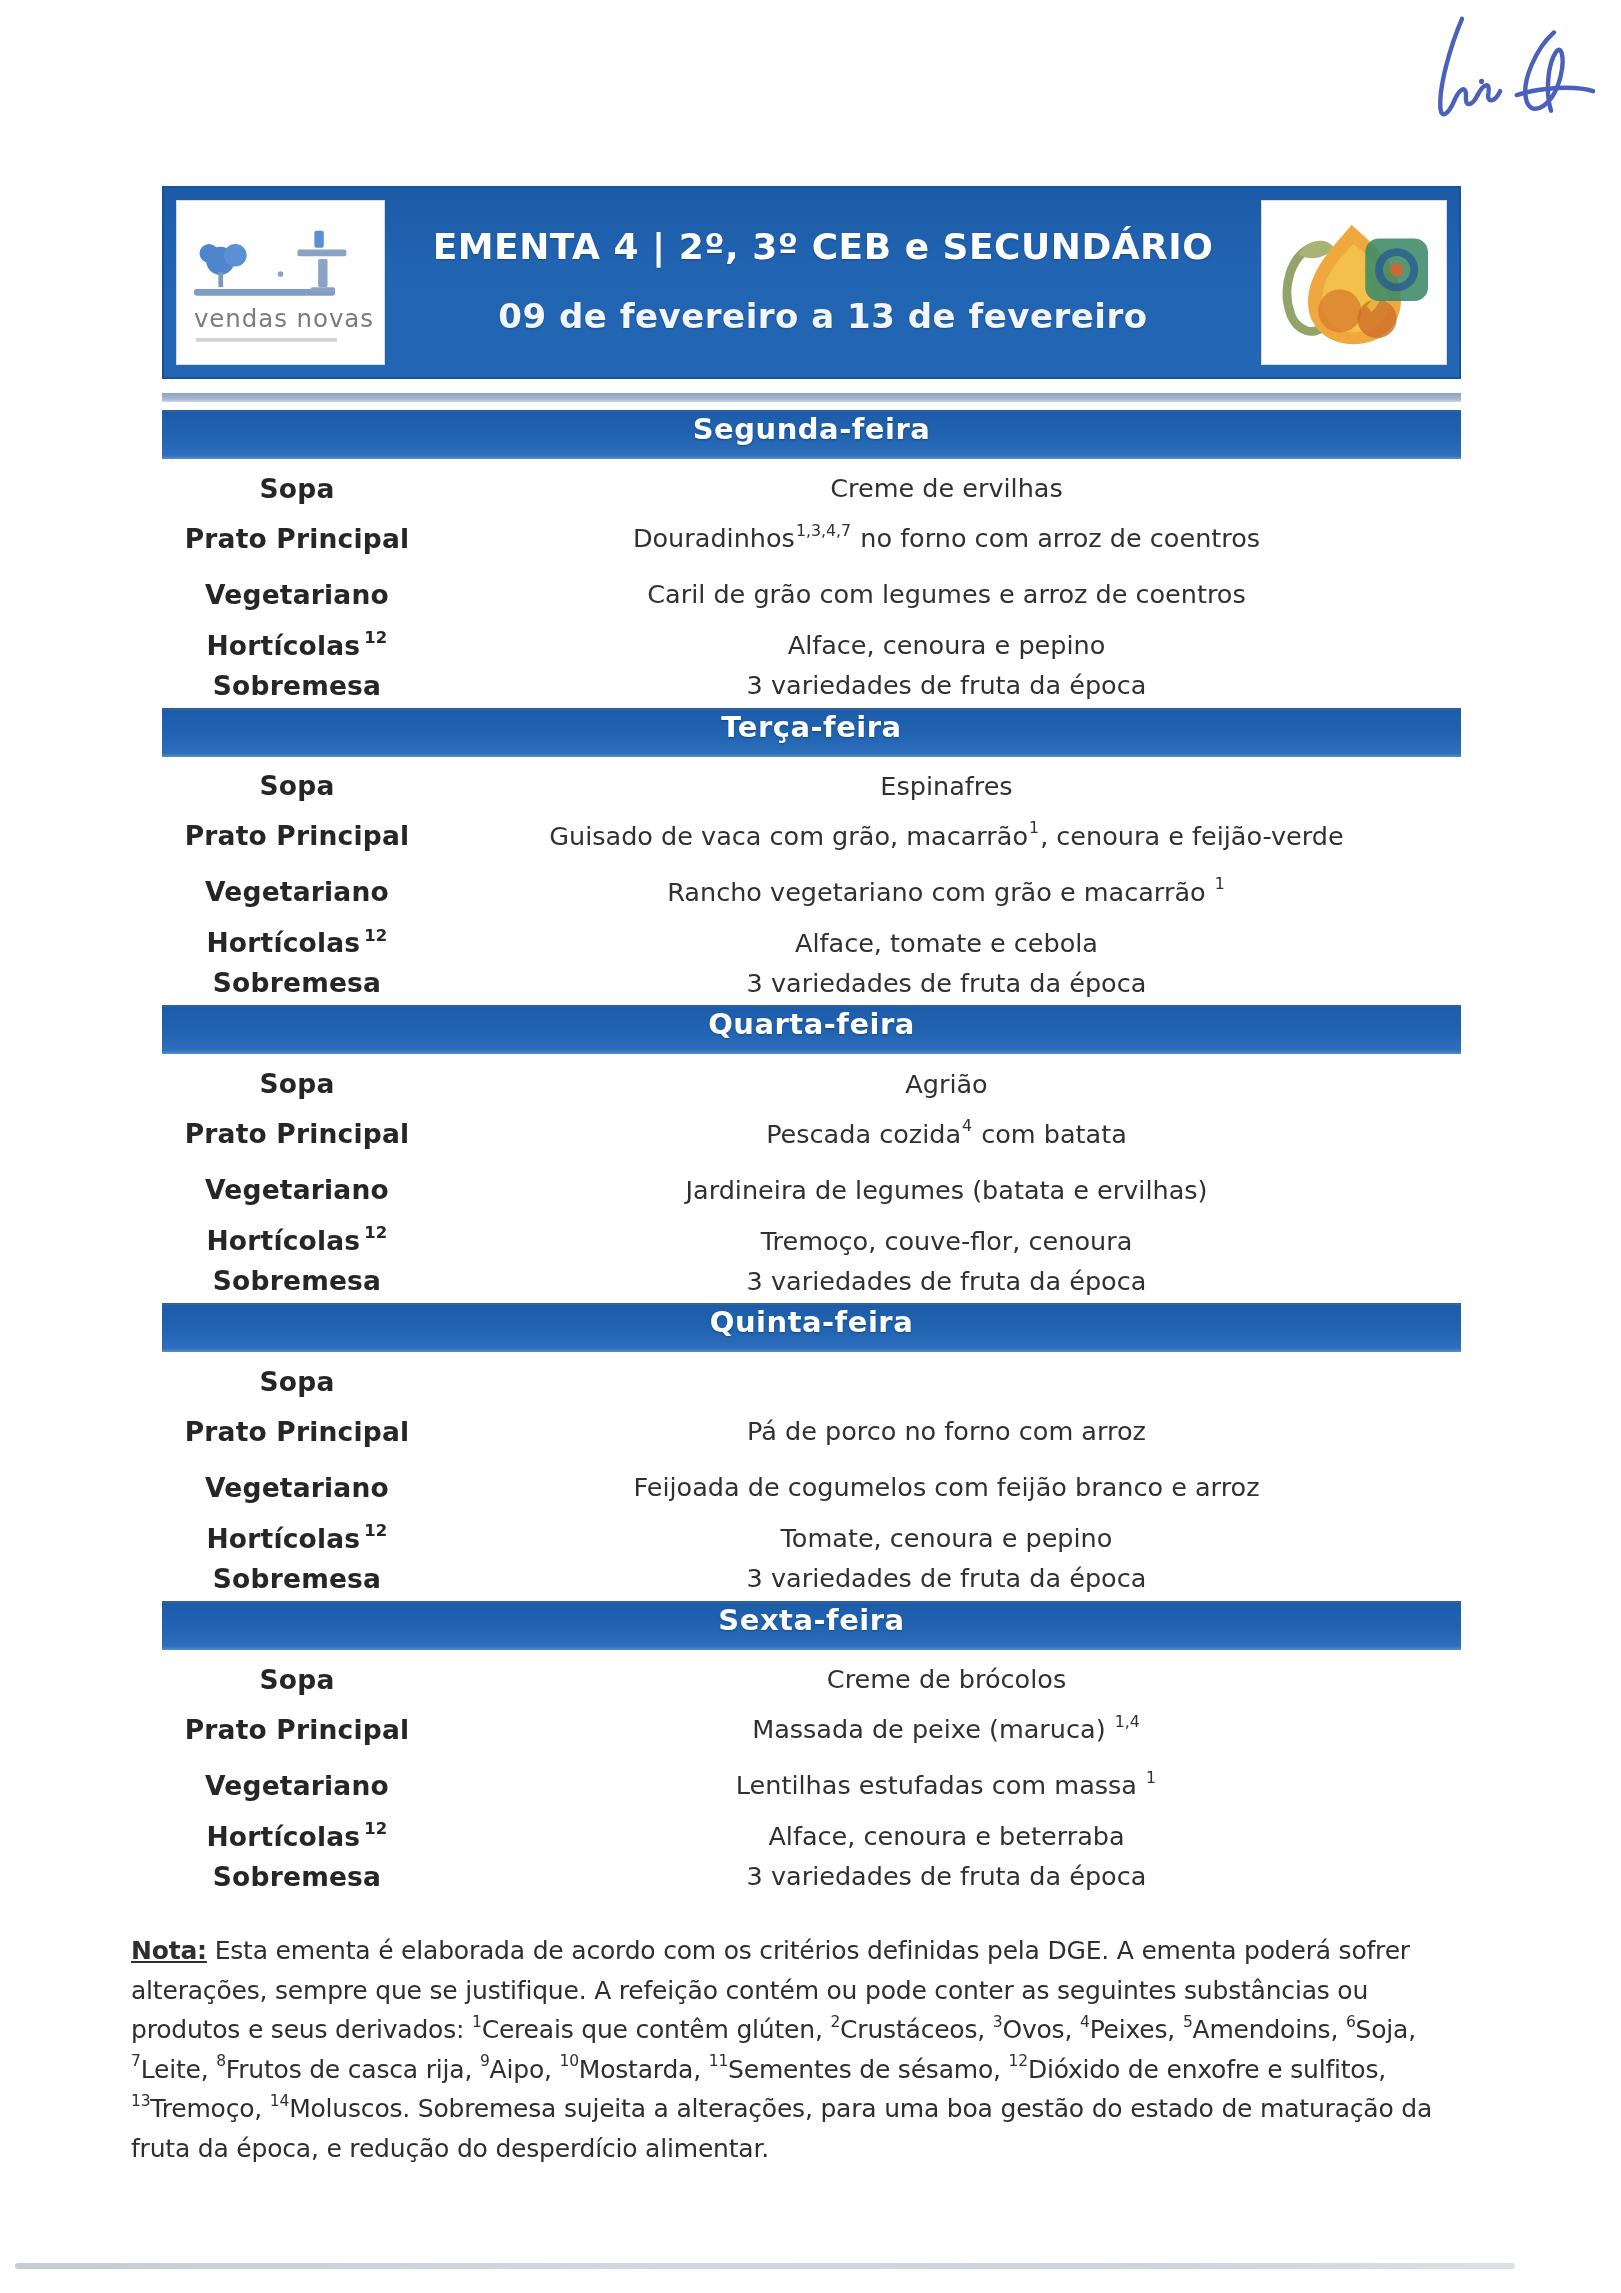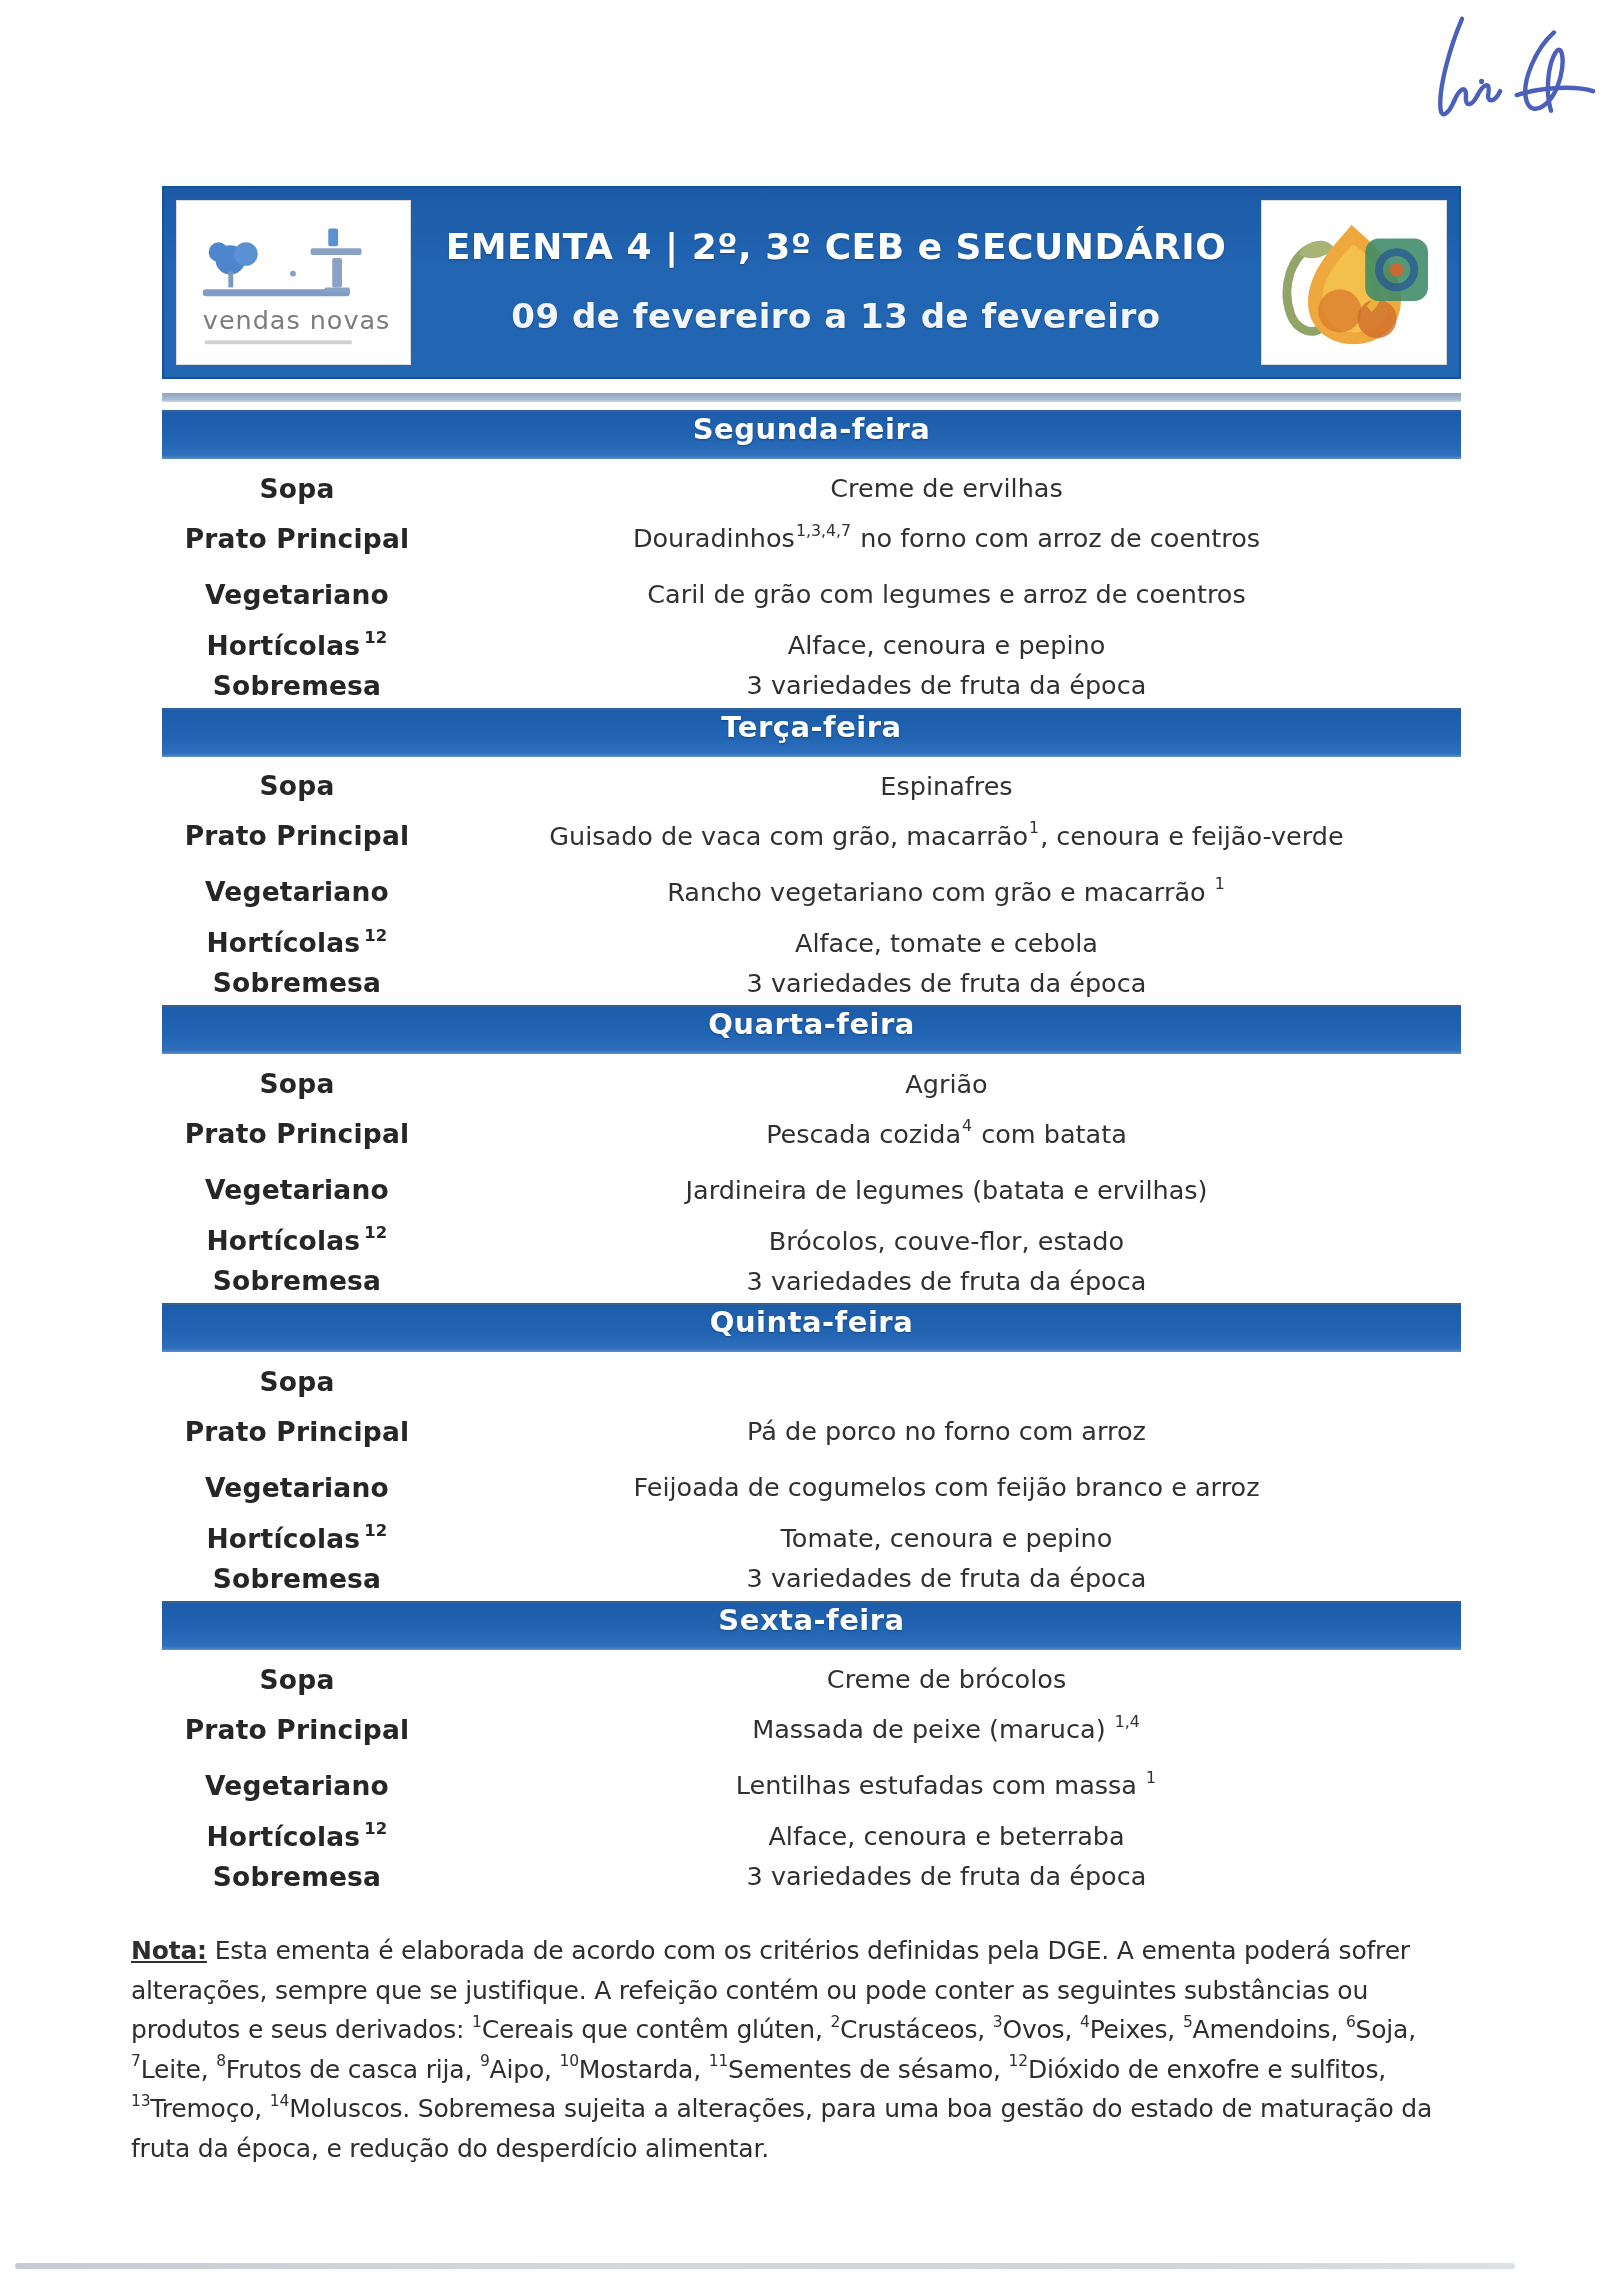--- a/index.html
+++ b/index.html
@@ -19,21 +19,21 @@
     background:linear-gradient(180deg,#1c5aa6 0%,#2164b2 40%,#2366b4 100%);
     border:2.9px solid #17509b;
     box-sizing:border-box;
     display:flex;align-items:center;
   }
   .logo-box{
     background:#fff;border:1px solid #d9d9d9;
     display:flex;align-items:center;justify-content:center;
     box-sizing:border-box;
   }
-  .logo-left{width:235px;height:165px;margin-left:11.8px;}
+  .logo-left{width:209px;height:165px;margin-left:11.8px;}
   .logo-right{width:186px;height:165px;margin-right:11.8px;}
   .header-center{
     flex:1;display:flex;flex-direction:column;align-items:center;justify-content:center;
     gap:29px;padding-bottom:3.9px;
   }
   .header-title{
     color:#ffffff;font-weight:bold;font-size:36px;letter-spacing:0.5px;
     text-shadow:0 1px 2px rgba(0,0,0,.25);white-space:nowrap;
   }
   .header-subtitle{
@@ -221,21 +221,21 @@
           <div class="menu-row row-prato">
             <div class="row-label"><span>Prato Principal</span></div>
             <div class="row-value"><span>Pescada cozida</span><sup>4</sup><span> com batata</span></div>
           </div>
           <div class="menu-row row-vegetariano">
             <div class="row-label"><span>Vegetariano</span></div>
             <div class="row-value"><span>Jardineira de legumes (batata e ervilhas)</span></div>
           </div>
           <div class="menu-row row-horticolas">
             <div class="row-label"><span>Hortícolas</span><sup>12</sup></div>
-            <div class="row-value"><span>Brócolos, couve-flor, estado</span></div>
+            <div class="row-value"><span>Tremoço, couve-flor, cenoura</span></div>
           </div>
           <div class="menu-row row-sobremesa">
             <div class="row-label"><span>Sobremesa</span></div>
             <div class="row-value"><span>3 variedades de fruta da época</span></div>
           </div>
         </div>
     </section>
 
     <section class="day">
       <div class="day-bar">

